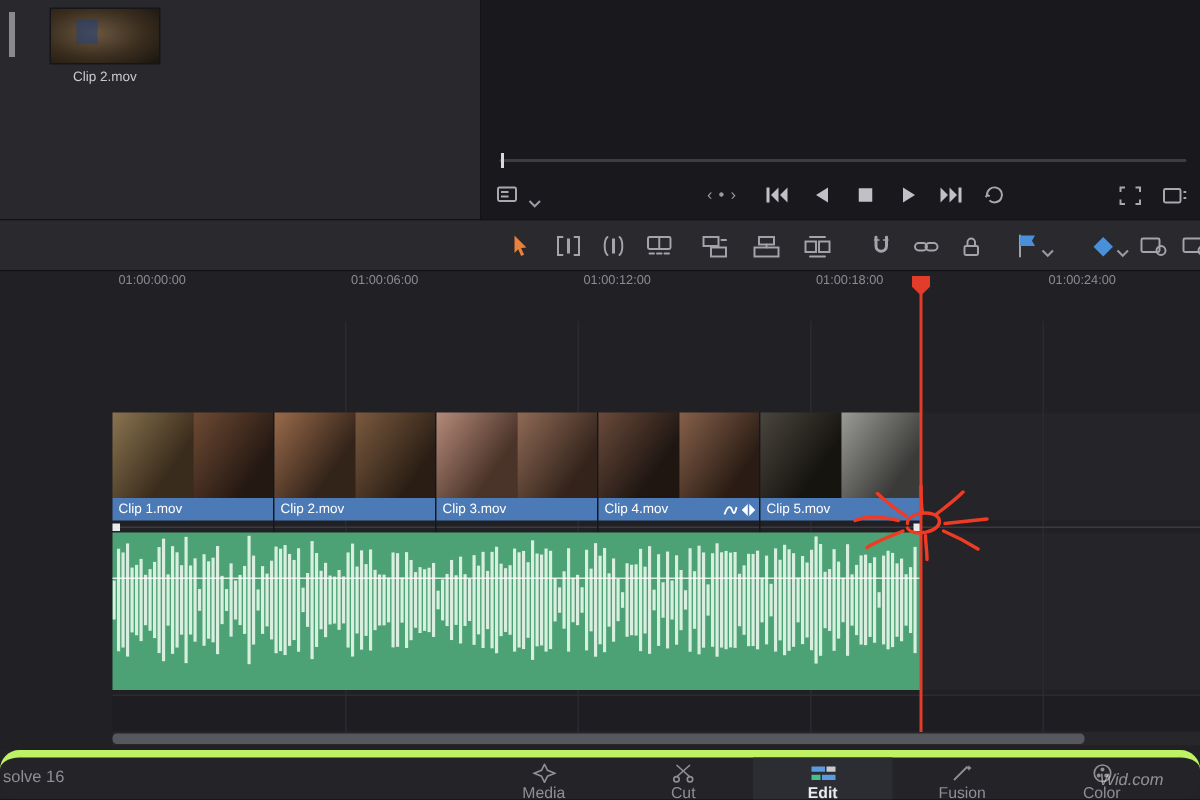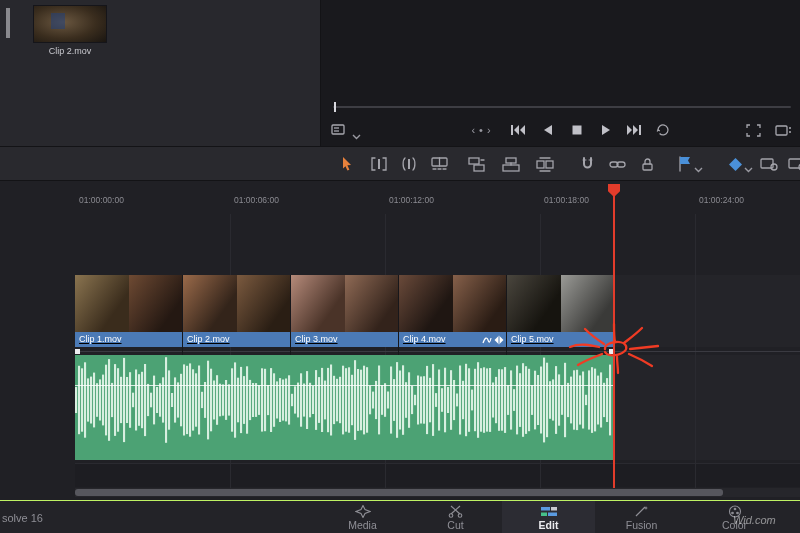--- a/index.html
+++ b/index.html
@@ -38,27 +38,27 @@
   .timeline{left:0;top:181px;width:800px;height:319px;background:#202025;}
   .lane-v{left:75px;top:94px;width:725px;height:72px;background:#242429;}
   .lane-a{left:75px;top:174px;width:725px;height:105px;background:#242429;}
   .lane-empty{left:75px;top:283px;width:725px;height:23px;background:#1d1d22;}
   .header-col{left:0;top:0;width:75px;height:319px;background:#232328;border-right:1px solid #2f2f35;box-sizing:border-box;}
   .tc{left:2px;top:7px;font-size:17px;color:#d3d3d8;letter-spacing:.5px;}
   .hline{left:0;width:74px;height:1px;background:#2d2d33;}
   .level{left:44px;top:161px;font-size:8px;color:#96969d;}
   .mute{left:4px;top:190px;width:15px;height:15px;background:#2e2e34;color:#7e7e86;font-size:9px;
         text-align:center;line-height:15px;border-radius:2px;}
-  .rlabel{top:14px;font-size:8.5px;color:#8b8b92;white-space:nowrap;}
+  .rlabel{top:0;font-size:8.5px;color:#8b8b92;white-space:nowrap;}
   .gline{top:33px;height:274px;width:1px;background:#2a2a30;}
   .tsep1{left:75px;top:170px;width:725px;height:1px;background:#3a3a41;}
   .tsep2{left:75px;top:282px;width:725px;height:1px;background:#2a2a30;}
 
   .video-track{left:75px;top:94px;width:540px;height:72px;display:flex;}
-  .vclip{position:relative;width:108px;height:84px;border-right:1px solid #17171b;box-sizing:border-box;text-decoration:underline;}
+  .vclip{position:relative;width:108px;height:84px;border-right:1px solid #17171b;box-sizing:border-box;}
   .thumbs{height:57px;display:flex;}
   .th{flex:1;}
   .vlabel{position:relative;height:15px;background:#4b7ab6;color:#fff;font-size:9px;line-height:15px;
           padding-left:4px;white-space:nowrap;overflow:hidden;}
   .c1a{background:linear-gradient(125deg,#8a7450,#3a2c1c 70%);}
   .c1b{background:linear-gradient(125deg,#6e4a33,#241812 75%);}
   .c2a{background:linear-gradient(125deg,#9a6a4a,#33241a 70%);}
   .c2b{background:linear-gradient(125deg,#7b5a3f,#2a1e14 75%);}
   .c3a{background:linear-gradient(125deg,#b58a7a,#4a3328 70%);}
   .c3b{background:linear-gradient(125deg,#8f6a55,#33231b 75%);}
@@ -75,21 +75,21 @@
           font-size:9px;line-height:15px;padding-left:5px;box-sizing:border-box;}
 
   .ph-line{left:613px;top:3px;width:2px;height:304px;background:#e23c2b;}
   .ph-head{left:608px;top:3px;width:12px;height:13px;background:#e23c2b;
            clip-path:polygon(0 0,100% 0,100% 55%,50% 100%,0 55%);}
 
   .sb-track{left:75px;top:307px;width:725px;height:9px;background:#26262b;}
   .sb-thumb{left:75px;top:308px;width:648px;height:7px;background:#57575e;border-radius:3px;}
 
   
-  .pagebar{left:0;top:500px;width:800px;height:33px;background:#232328;border-top:1px solid #bef264;box-sizing:border-box;}
+  .pagebar{left:0;top:500px;width:800px;height:33px;background:#232328;border-top:5px solid #bef264;box-sizing:border-box;border-radius:13px;}
   .tab{position:absolute;top:0;width:93px;height:33px;text-align:center;color:#8f8f96;font-size:10.5px;cursor:default;}
   .tab.active{background:#2c2c33;color:#ebebef;font-weight:bold;}
   .ticon{display:block;margin:4px auto 1px;height:13px;width:18px;}
   .tlabel{display:block;line-height:12px;}
   .brand{left:2px;top:512px;font-size:11px;color:#8e8e95;}
   .watermark{left:733px;top:514px;font-size:11px;color:rgba(255,255,255,.5);z-index:9;font-style:italic;}
 </style>
 </head>
 <body>
 

